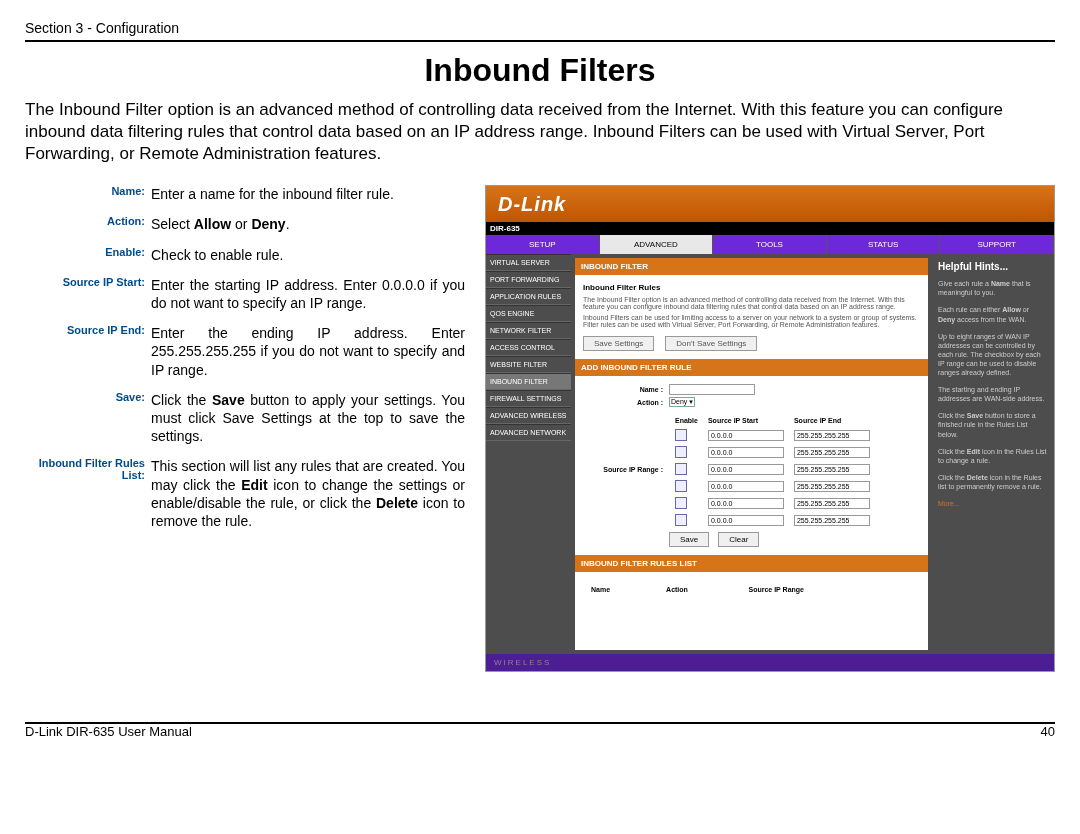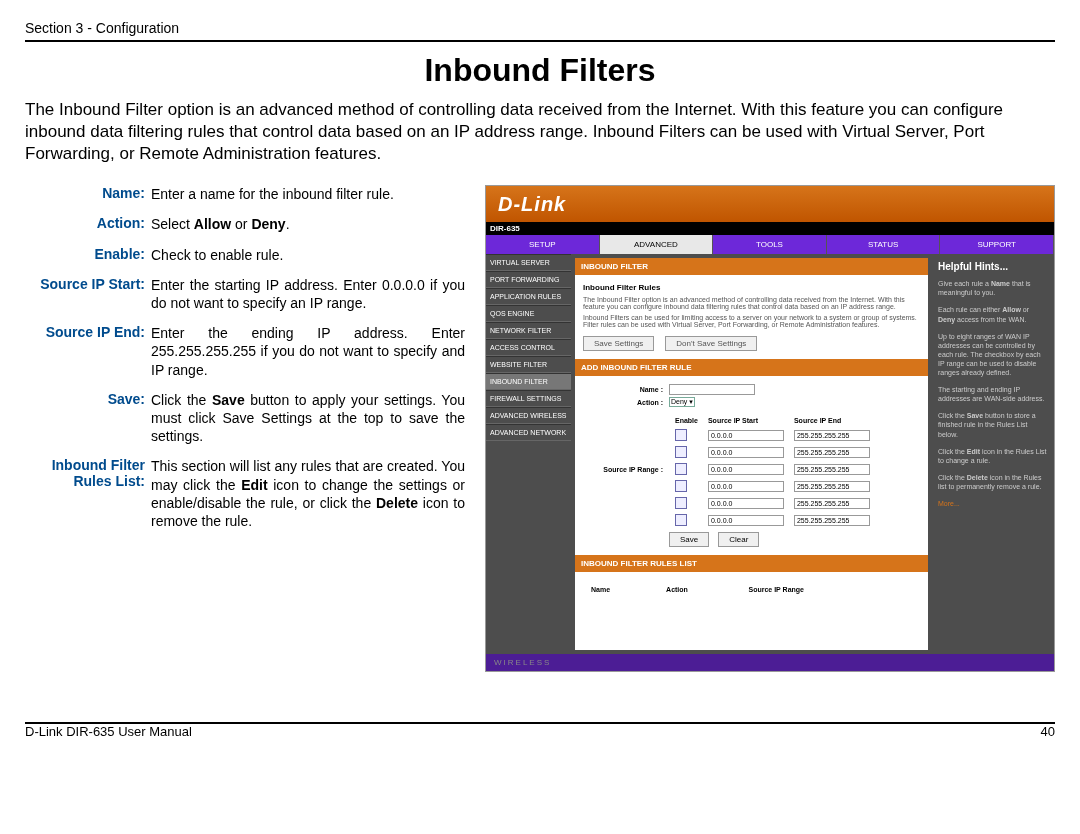--- a/index.html
+++ b/index.html
@@ -2,21 +2,21 @@
 <html><head>
 <meta charset="utf-8">
 <style>
 body{margin:0;padding:20px 25px;font-family:Arial,Helvetica,sans-serif;background:#fff;color:#000;width:1030px}
 .hdr{font-size:14px;border-bottom:2px solid #000;padding-bottom:4px;margin-bottom:10px}
 .title{font-size:32px;font-weight:bold;text-align:center;margin:10px 0;font-family:Arial,sans-serif}
 .intro{font-size:17px;line-height:1.3;margin-bottom:20px}
 .content{display:flex;gap:20px}
 .defs{flex:0 0 440px;font-size:14px}
 .def-row{display:flex;margin-bottom:12px}
-.def-label{flex:0 0 120px;text-align:right;color:#004b8d;font-weight:bold;font-size:14px;padding-right:6px}
+.def-label{flex:0 0 120px;text-align:right;color:#004b8d;font-weight:bold;font-size:11px;padding-right:6px}
 .def-text{flex:1;font-size:14px;line-height:1.3;text-align:justify}
 .shot{flex:1;border:1px solid #999}
 .shot-top{background:linear-gradient(#d6741a,#c05500);height:36px;display:flex;align-items:center;padding-left:12px}
 .logo{color:#fff;font-weight:bold;font-size:20px;font-style:italic;letter-spacing:1px}
 .model-row{background:#000;color:#fff;font-size:8px;padding:2px 4px}
 .navbar{display:flex;background:#888}
 .navtab{flex:1;text-align:center;font-size:8px;padding:5px 2px;color:#fff;background:#6d28d9;border-right:1px solid #555}
 .navtab.active{background:#e8e8e8;color:#000}
 .shot-body{display:flex;background:#4d4d4d;min-height:400px}
 .sidebar{flex:0 0 85px;background:#4d4d4d}

